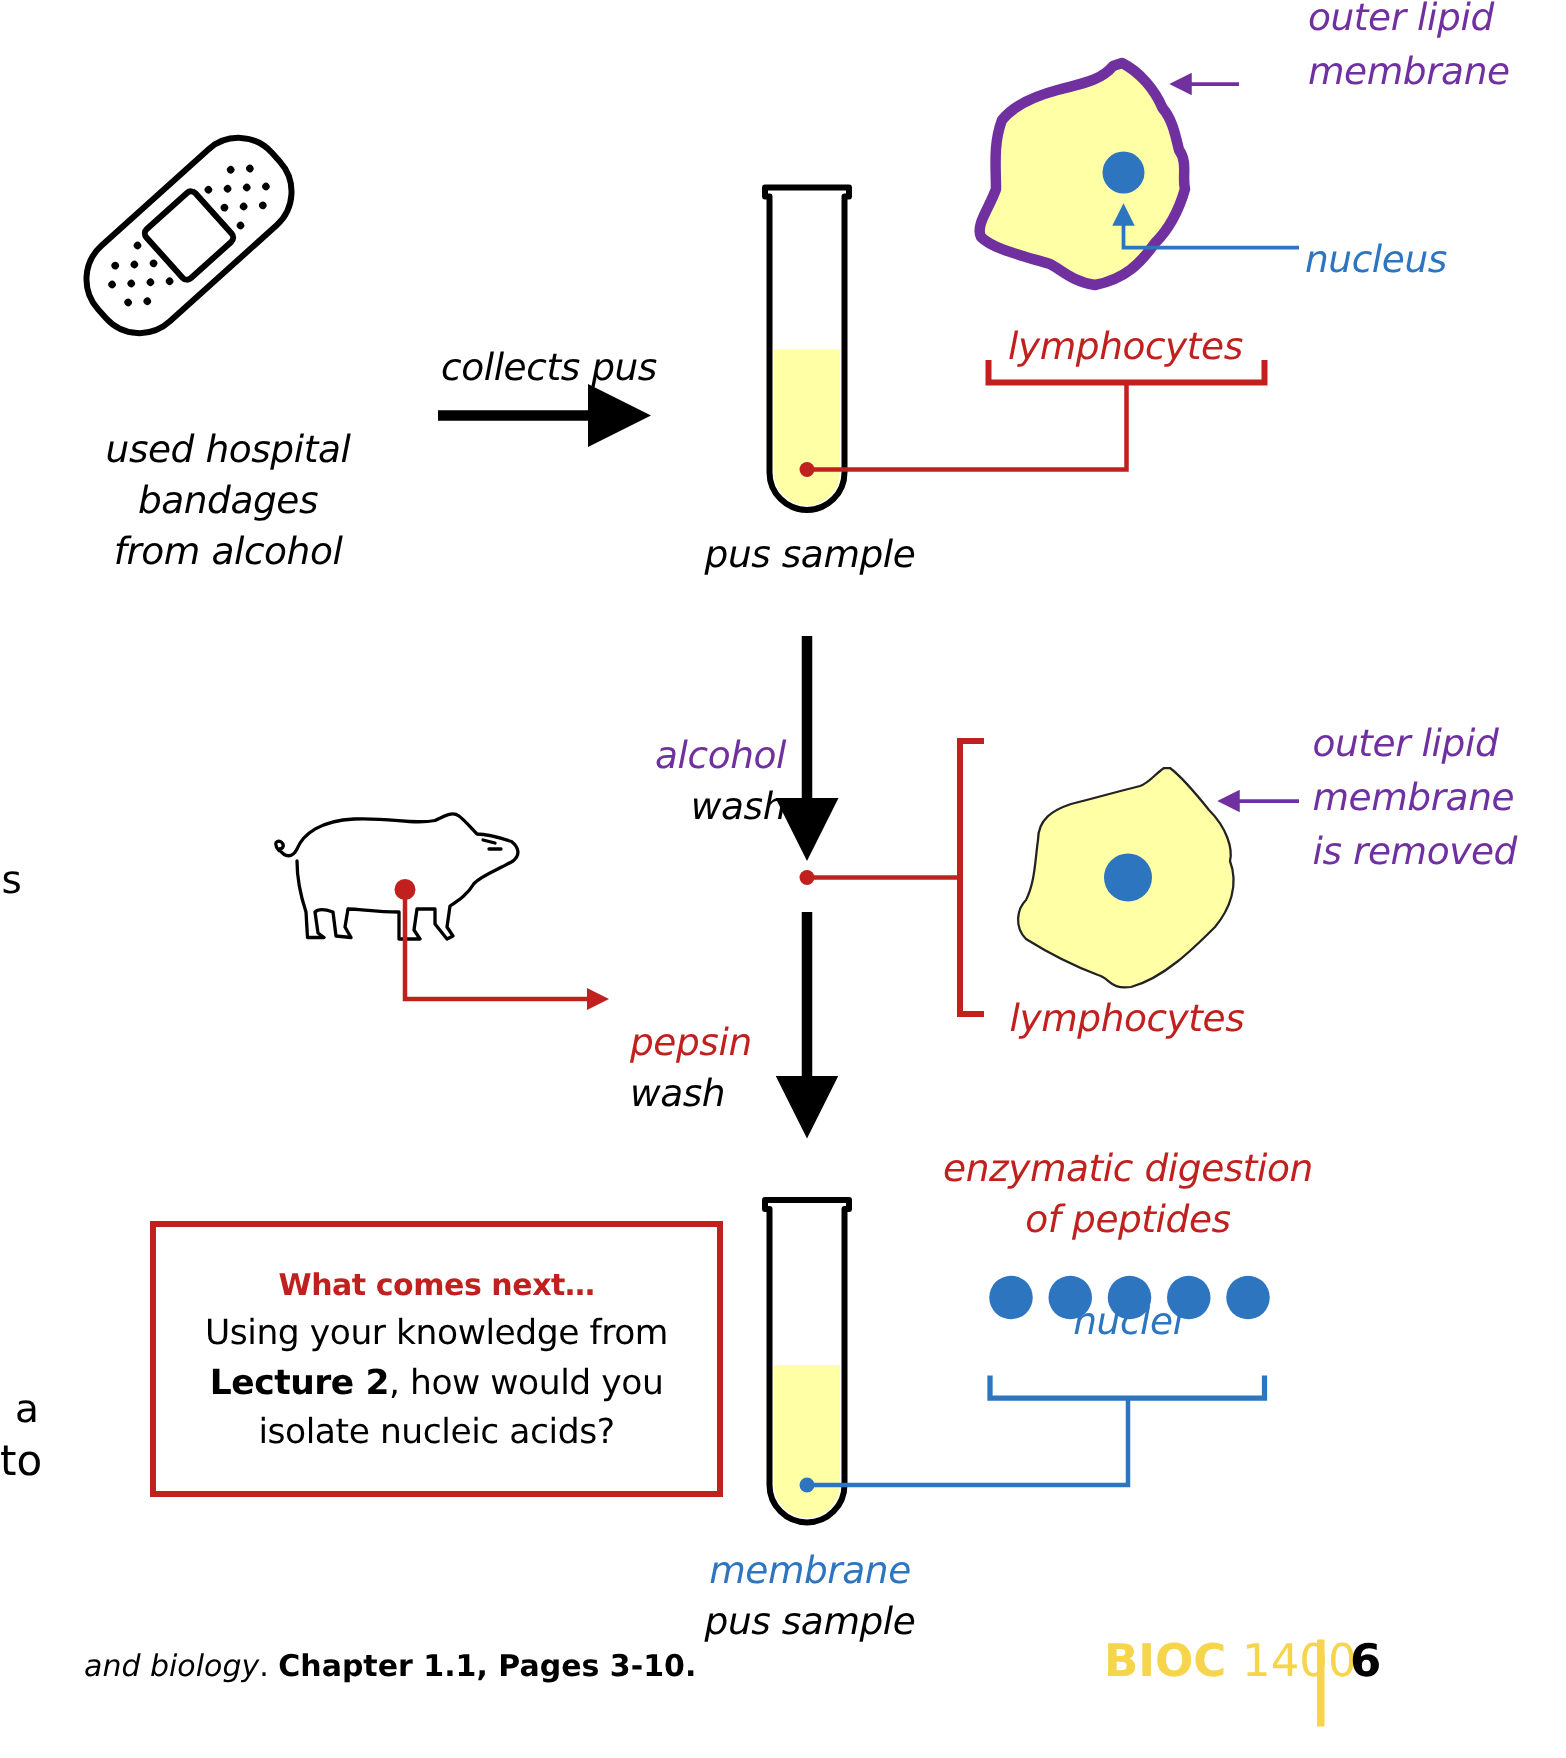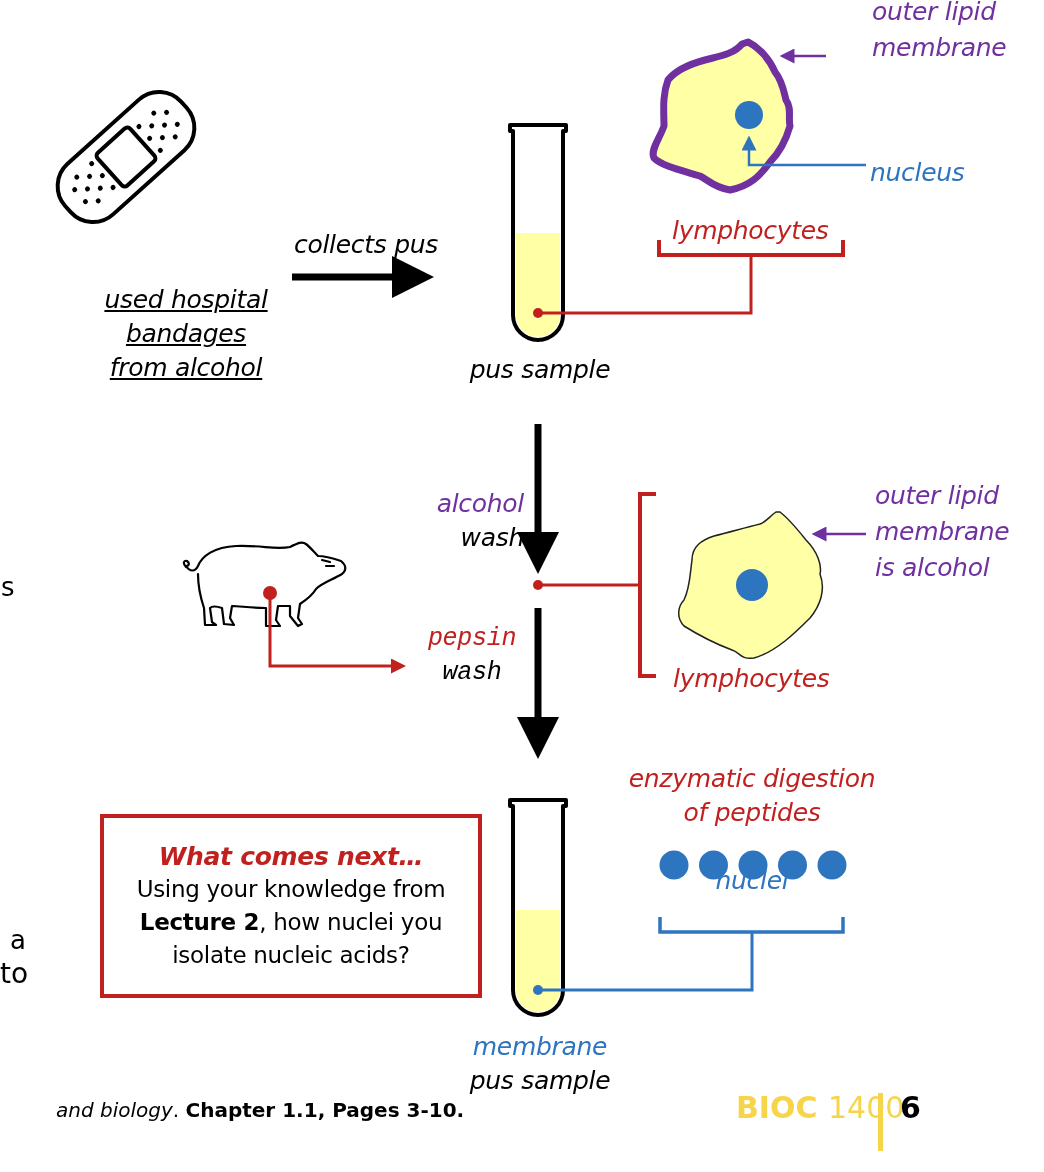--- a/index.html
+++ b/index.html
@@ -9,21 +9,21 @@
     .it { font-style: italic; }
     .t { font-size: 25px; line-height: 34px; letter-spacing: -0.3px; }
     .ctr { text-align: center; }
     .purple { color: #7030a0; }
     .red { color: #c0211f; }
     .blue { color: #2e75c0; }
     svg.full { position: absolute; left: 0; top: 0; }
     .qbox { position: absolute; left: 100px; top: 814px; width: 382px; height: 184px;
             border: 4px solid #c0211f; box-sizing: border-box; text-align: center;
             font-size: 23px; line-height: 33px; padding-top: 22px; letter-spacing: -0.3px; }
-    .qbox .qtitle { color: #c0211f; font-weight: bold; font-style: italic; font-size: 25px; }
+    .qbox .qtitle { color: #c0211f; font-weight: bold; font-size: 20px; }
     .footer { position: absolute; left: 736px; top: 1090px; font-size: 30px; font-weight: bold; }
   </style>
 </head>
 <body>
 
 <svg class="full" width="1044" height="1172" viewBox="0 0 1044 1172">
   <defs>
     <marker id="arrBlack" markerWidth="6" markerHeight="6" refX="4" refY="3" orient="auto" markerUnits="strokeWidth">
       <path d="M0,0 L6,3 L0,6 z" fill="#000"></path>
     </marker>
@@ -126,63 +126,63 @@
       <circle cx="832" cy="865" r="14.5" fill="#2e75c0"></circle>
     </g>
 
   <rect x="878" y="1093" width="5" height="58" fill="#f7d54a"></rect>
 </svg>
 
 <div class="abs" style="left:1px;top:572px;font-size:26px;">s</div>
 <div class="abs" style="left:10px;top:925px;font-size:26px;">a</div>
 <div class="abs" style="left:0px;top:957px;font-size:28px;">to</div>
 
-<div class="abs t it ctr" style="left:56px;top:283px;width:260px;text-decoration:underline;">
+<div class="abs t it ctr" style="left:22px;top:283px;width:260px;">
   <div>used hospital</div>
   <div>bandages</div>
   <div>from alcohol</div>
 </div>
 <div class="abs t it" style="left:294px;top:228px;">collects pus</div>
 <div class="abs t it ctr" style="left:440px;top:353px;width:200px;">pus sample</div>
 <div class="abs t it purple" style="left:872px;top:-6px;line-height:36px;">
   <div>outer lipid</div>
   <div>membrane</div>
 </div>
 <div class="abs t it blue" style="left:870px;top:156px;">nucleus</div>
 <div class="abs t it red" style="left:672px;top:214px;">lymphocytes</div>
 
 <div class="abs t it ctr" style="left:420px;top:463px;width:104px;text-align:right;margin-top:24px;">
   <div class="purple">alcohol</div>
   <div>wash</div>
 </div>
-<div class="abs t it ctr" style="left:420px;top:622px;width:104px;text-align:center;font-family:Liberation Mono, monospace;">
+<div class="abs t it ctr" style="left:420px;top:678px;width:104px;text-align:left;">
   <div class="red">pepsin</div>
   <div>wash</div>
 </div>
 <div class="abs t it purple" style="left:875px;top:478px;line-height:36px;">
   <div>outer lipid</div>
   <div>membrane</div>
-  <div>is alcohol</div>
+  <div>is removed</div>
 </div>
 <div class="abs t it red" style="left:673px;top:662px;">lymphocytes</div>
 
 <div class="abs t it red ctr" style="left:610px;top:762px;width:284px;">
   <div>enzymatic digestion</div>
   <div>of peptides</div>
 </div>
 <div class="abs t it blue ctr" style="left:690px;top:864px;width:124px;">nuclei</div>
 <div class="abs t it ctr" style="left:440px;top:1030px;width:200px;">
   <div class="blue">membrane</div>
   <div>pus sample</div>
 </div>
 
 <div class="qbox">
   <div class="qtitle">What comes next…</div>
   <div>Using your knowledge from</div>
-  <div><b>Lecture 2</b><span>, how nuclei you</span></div>
+  <div><b>Lecture 2</b><span>, how would you</span></div>
   <div>isolate nucleic acids?</div>
 </div>
 
 <div class="abs" style="left:8px;top:1098px;font-size:20px;margin-left:48px;">
   <i>and biology</i><span>. </span><b>Chapter 1.1, Pages 3-10.</b>
 </div>
 
 <div class="footer">
   <span style="color:#f7d54a;">BIOC</span>
   <span style="color:#f7d54a;font-weight:normal;">1400</span>

